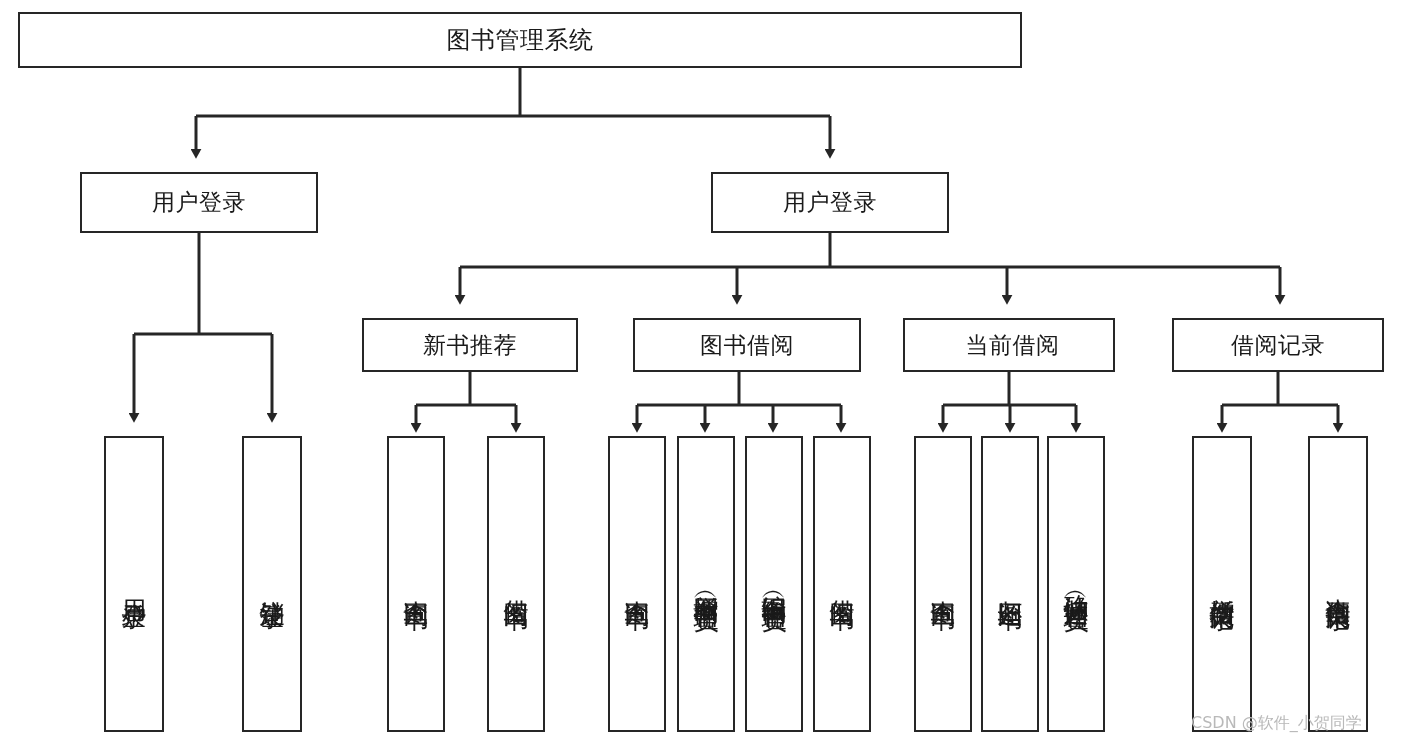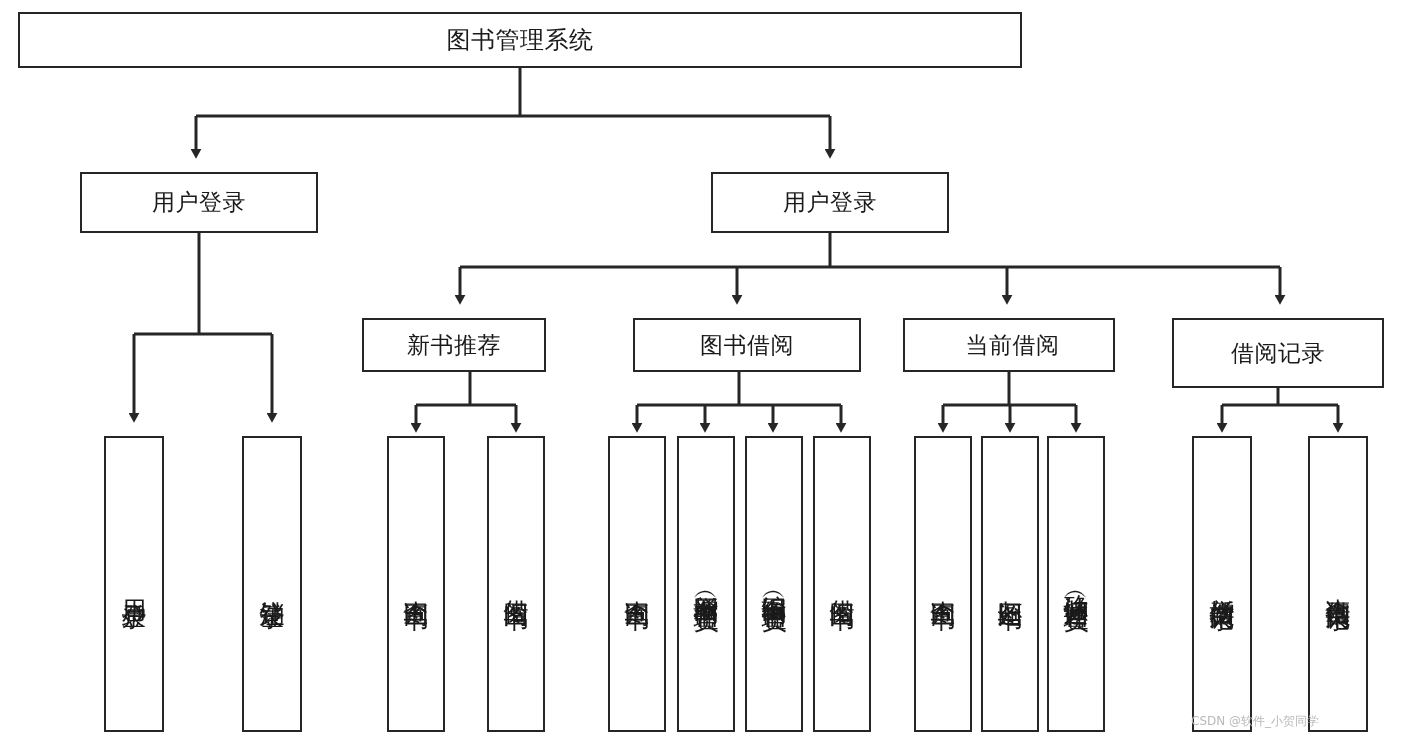--- a/index.html
+++ b/index.html
@@ -59,21 +59,21 @@
     writing-mode: vertical-rl;
     text-orientation: upright;
     font-size: 25px;
     line-height: 1.16;
     letter-spacing: 2px;
     white-space: nowrap;
   }
   #watermark {
     position: absolute;
     color: #b9b9b9;
-    font-size: 12px;
+    font-size: 16px;
     white-space: nowrap;
     user-select: none;
   }
 </style>
 </head>
 <body>
 
 <div id="diagram-root">
 
   <svg id="edge-layer" viewBox="0 0 1405 747" xmlns="http://www.w3.org/2000/svg">
@@ -131,33 +131,33 @@
   </div>
 
   <div class="node horiz" style="left:80px; top:172px; width:238px; height:61px;">
     <span class="node-label">用户登录</span>
   </div>
 
   <div class="node horiz" style="left:711px; top:172px; width:238px; height:61px;">
     <span class="node-label">用户登录</span>
   </div>
 
-  <div class="node horiz" style="left:362px; top:318px; width:184px; height:54px;">
+  <div class="node horiz" style="left:362px; top:318px; width:216px; height:54px;">
     <span class="node-label">新书推荐</span>
   </div>
 
   <div class="node horiz" style="left:633px; top:318px; width:228px; height:54px;">
     <span class="node-label">图书借阅</span>
   </div>
 
   <div class="node horiz" style="left:903px; top:318px; width:212px; height:54px;padding-left:7px;">
     <span class="node-label">当前借阅</span>
   </div>
 
-  <div class="node horiz" style="left:1172px; top:318px; width:212px; height:70px;">
+  <div class="node horiz" style="left:1172px; top:318px; width:212px; height:54px;">
     <span class="node-label">借阅记录</span>
   </div>
 
   <div class="node vert" style="left:104px; top:436px; width:60px; height:296px;">
     <span class="node-label">用户登录</span>
   </div>
 
   <div class="node vert" style="left:242px; top:436px; width:60px; height:296px;">
     <span class="node-label">注销登录</span>
   </div>

